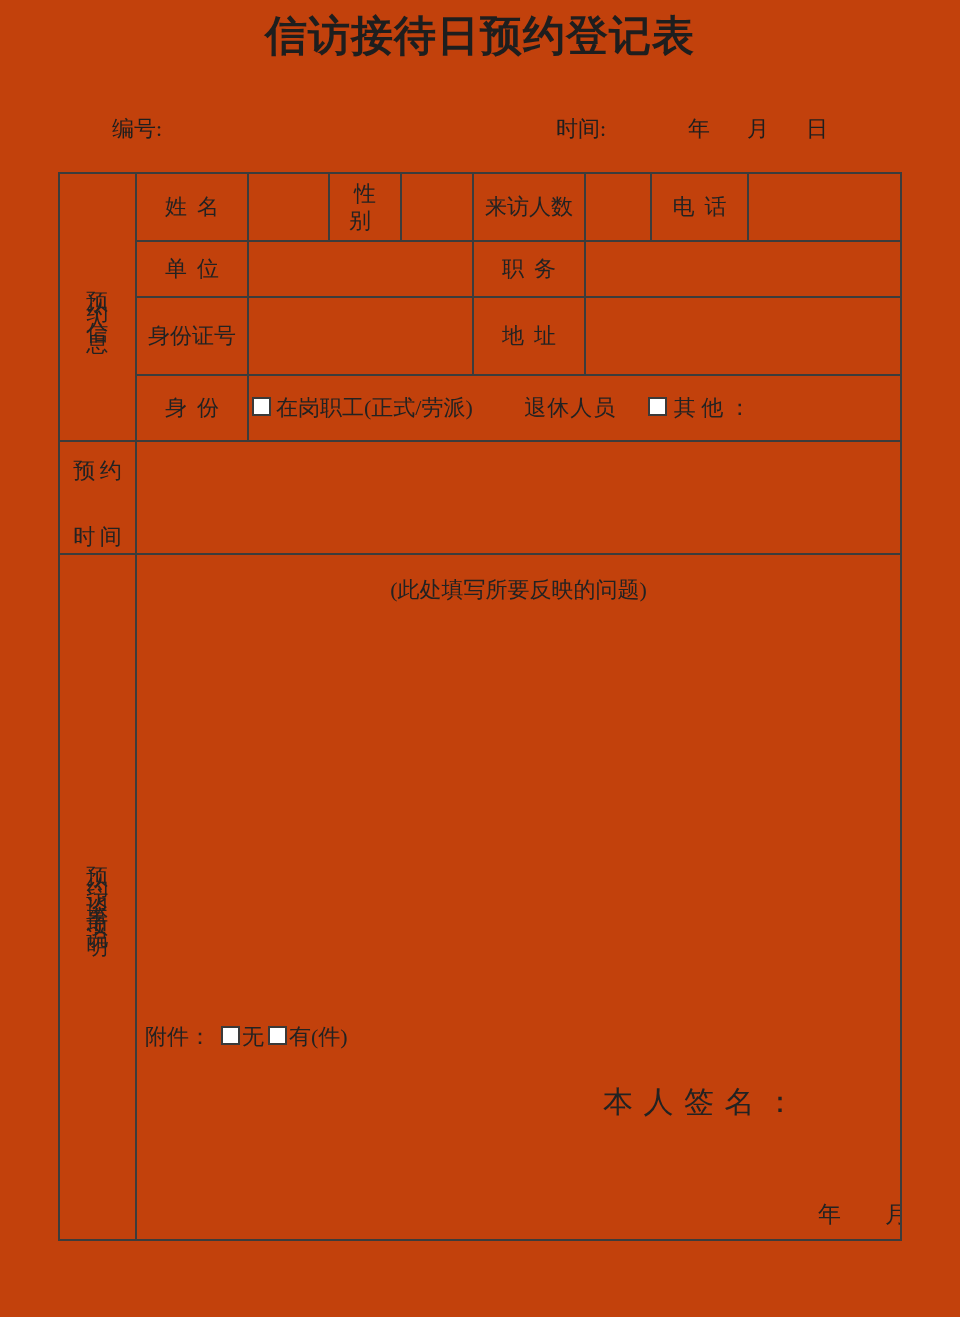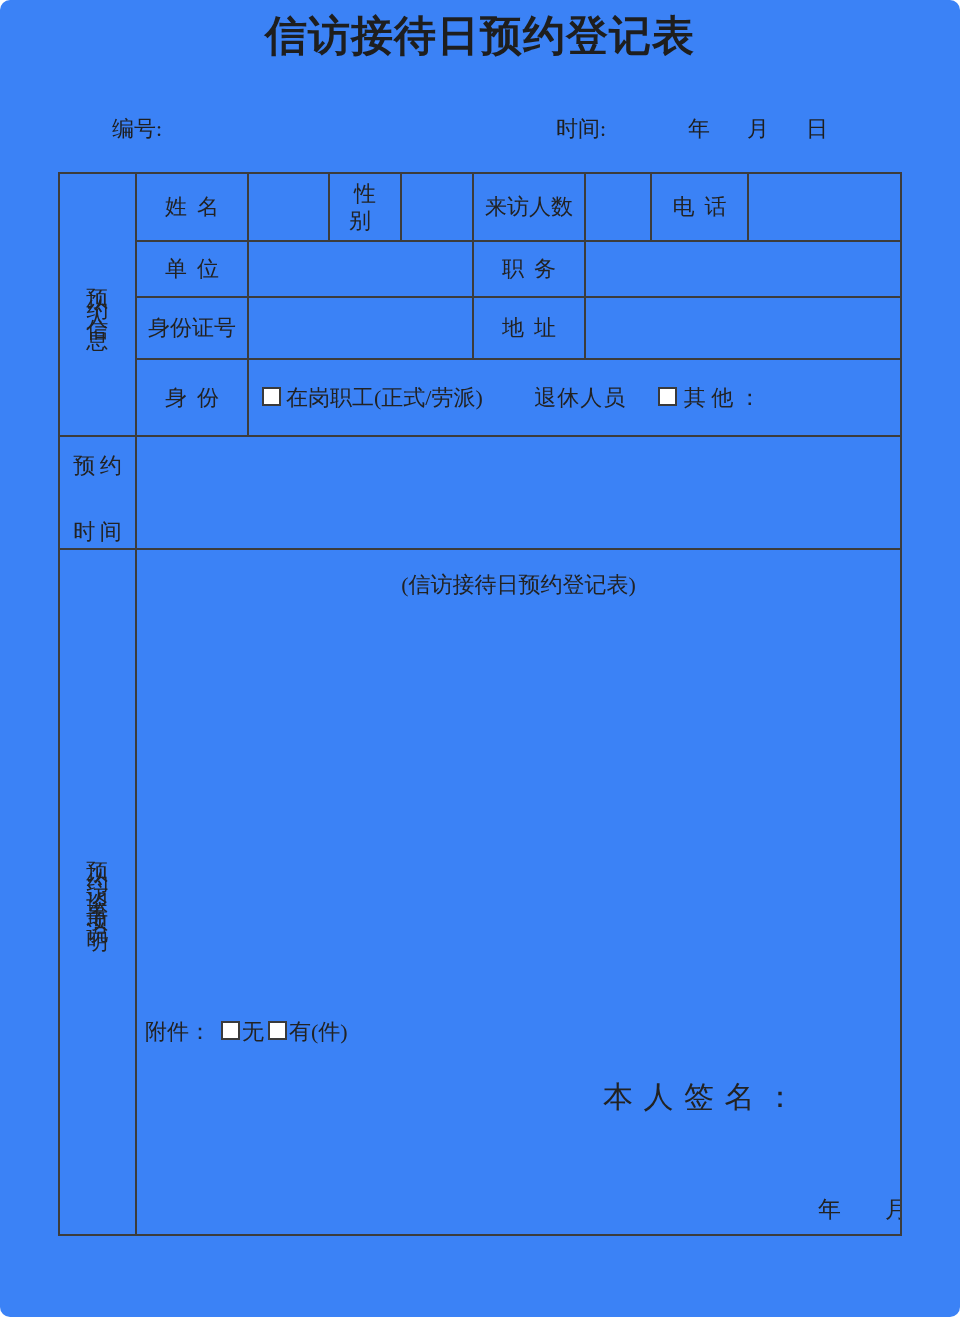--- a/index.html
+++ b/index.html
@@ -1,18 +1,18 @@
 <!DOCTYPE html>
 <html><head>
 <meta charset="utf-8">
 <style>
   html,body{margin:0;padding:0;background:#ffffff;}
   .page{
-    position:relative;width:960px;height:1317px;background:#3b82f6;
-    color:#1e1e1e;font-family:"Liberation Serif",serif;overflow:hidden;border-radius:10px;
+    position:relative;width:960px;height:1317px;background:#c2410c;
+    color:#1e1e1e;font-family:"Liberation Serif",serif;overflow:hidden;
   }
   .title{
     position:absolute;top:12px;left:0;width:100%;text-align:center;
     font-size:42px;font-weight:bold;letter-spacing:1px;line-height:1.15;
   }
   .meta{position:absolute;top:114px;left:0;width:100%;height:30px;font-size:22px;}
   .meta-num{position:absolute;left:112px;top:0;}
   .meta-time{position:absolute;left:556px;top:0;}
   .meta-ymd{position:absolute;left:688px;top:0;display:flex;gap:37px;}
 
@@ -24,21 +24,21 @@
     border:2px solid #3c3c3c;padding:0;font-size:22px;color:#222;
     text-align:center;vertical-align:middle;line-height:1.25;
     overflow:hidden;
   }
   td.sp{letter-spacing:0.45em;text-indent:0.45em;}
   .vcell{vertical-align:middle;}
   .vtext{
     display:inline-block;writing-mode:vertical-rl;text-orientation:upright;
     letter-spacing:10px;padding-bottom:10px;font-size:22px;
   }
-  .identity-cell{text-align:left;padding-left:13px;}
+  .identity-cell{text-align:left;padding-left:3px;}
   .checkbox{
     display:inline-block;width:15px;height:15px;border:2px solid #3a3a3a;
     vertical-align:-1px;background:#fff;
   }
   .cb-lead{margin-right:5px;}
   .opt-retired{margin-left:46px;letter-spacing:1px;}
   .cb-other{margin-left:26px;margin-right:7px;}
   .opt-other{letter-spacing:0.25em;}
   .time-label div{letter-spacing:0.2em;text-indent:0.2em;margin-top:12px;}
   .time-label div + div{margin-top:39px;}
@@ -92,47 +92,47 @@
       <td></td>
       <td class="sp">电话</td>
       <td></td>
     </tr>
     <tr style="height:56px">
       <td class="sp">单位</td>
       <td colspan="3"></td>
       <td class="sp">职务</td>
       <td colspan="3"></td>
     </tr>
-    <tr style="height:62px">
+    <tr style="height:78px">
       <td>身份证号</td>
       <td colspan="3"></td>
       <td class="sp">地址</td>
       <td colspan="3"></td>
     </tr>
-    <tr style="height:77px">
+    <tr style="height:66px">
       <td class="sp">身份</td>
       <td colspan="7" class="identity-cell">
         <span class="checkbox cb-lead"></span><span>在岗职工(正式/劳派)</span>
         <span class="opt-retired">退休人员</span>
         <span class="checkbox cb-other"></span><span class="opt-other">其他：</span>
       </td>
     </tr>
     <tr style="height:113px">
       <td class="time-label">
         <div>预约</div>
         <div>时间</div>
       </td>
       <td colspan="8"></td>
     </tr>
     <tr style="height:686px">
       <td class="vcell">
         <span class="vtext">预约访谈事项说明</span>
       </td>
       <td colspan="8" class="matters-cell">
-        <div class="hint">(信访接待日预约登记表)</div>
+        <div class="hint">(此处填写所要反映的问题)</div>
         <div class="attach">
           <span>附件：</span><span class="checkbox cb-first"></span><span>无</span><span class="checkbox"></span><span>有(件)</span>
         </div>
         <div class="sign">本人签名：</div>
         <div class="fdate">
           <span>年</span>
           <span>月</span>
 
         </div>
       </td>

